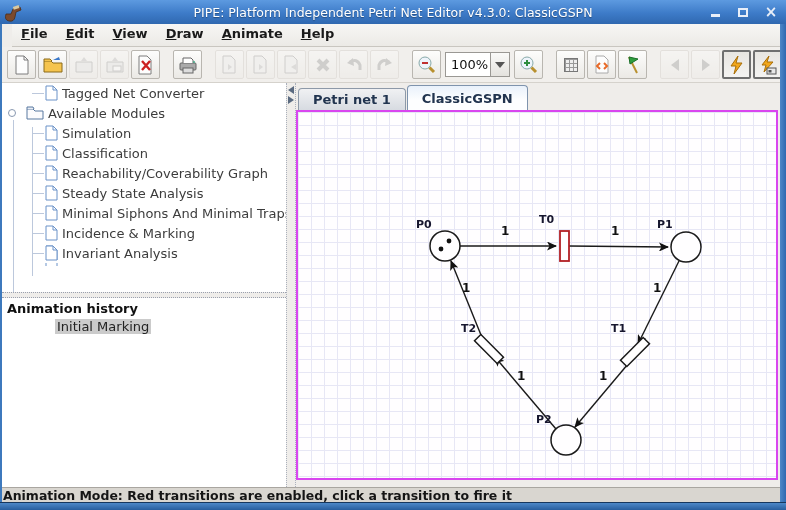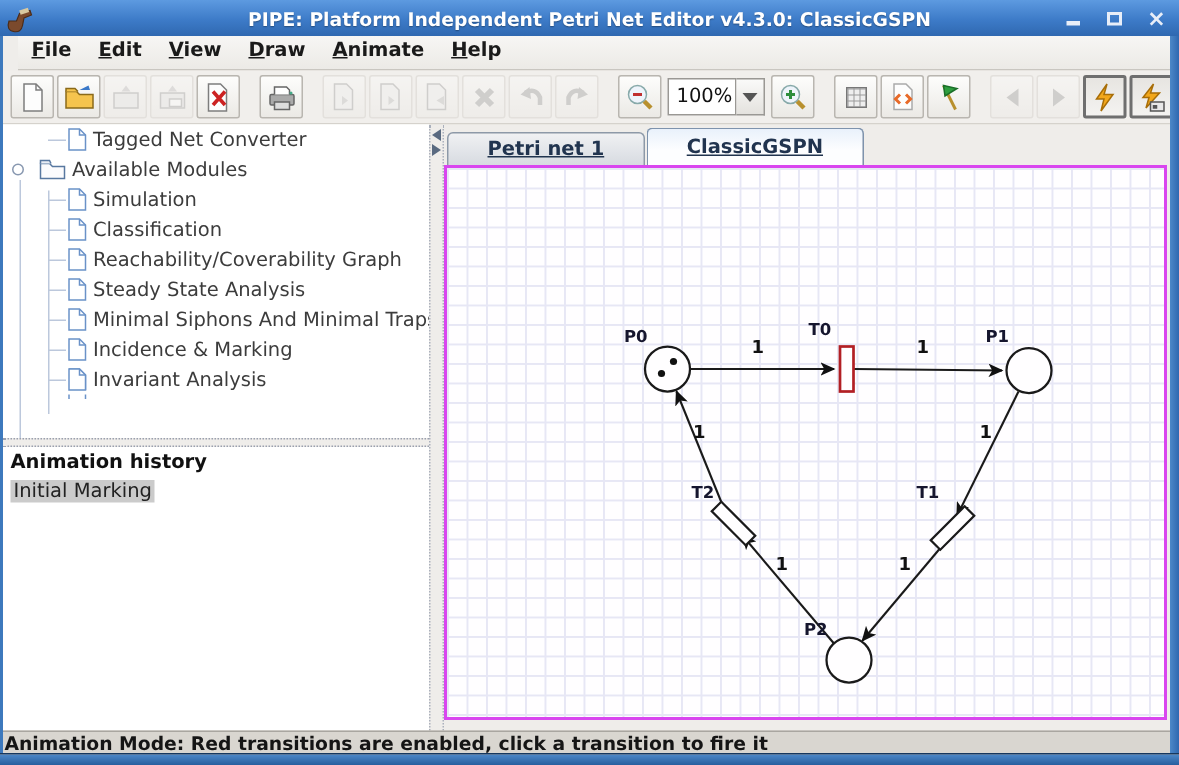--- a/index.html
+++ b/index.html
@@ -5,21 +5,21 @@
   html,body{margin:0;padding:0;background:#b0b0b0;}
   *{box-sizing:border-box;}
   body{font-family:"DejaVu Sans","Liberation Sans",sans-serif;}
   .window{position:relative;width:786px;height:510px;background:#efedea;overflow:hidden;}
 
   
   .titlebar{position:absolute;left:0;top:0;width:786px;height:24px;
     background:linear-gradient(#5d9ae0 0%,#3d7bc8 55%,#2f68b0 100%);
     display:flex;align-items:center;color:#fff;}
   .titlebar .app-icon{width:22px;height:22px;margin-left:2px;flex:0 0 auto;}
-  .title-text{position:absolute;left:0;right:0;text-align:center;font-size:12.5px;font-weight:bold;
+  .title-text{position:absolute;left:0;right:0;text-align:center;font-size:12.5px;font-weight:normal;
     text-shadow:0 1px 1px rgba(0,0,0,.35);}
   .win-controls{position:absolute;right:8px;top:0;height:24px;display:flex;align-items:center;gap:14px;}
   .win-btn{width:14px;height:14px;display:flex;align-items:center;justify-content:center;cursor:default;color:#e8eef8;}
   .glyph-min{width:9px;height:3px;background:#e8eef8;margin-top:7px;}
   .glyph-max{width:10px;height:9px;border:2px solid #e8eef8;}
   .glyph-close{font-size:15px;font-weight:bold;line-height:14px;}
 
   
   .menubar{position:absolute;left:12px;top:24px;width:778px;height:23px;background:linear-gradient(#f7f6f4,#eceae6);
     border-bottom:1px solid #c9c6c0;display:flex;padding-left:0;}
@@ -54,34 +54,34 @@
   .tree-row .lbl{margin-left:4px;}
   .tree-icon{flex:0 0 auto;}
   .vline{position:absolute;width:1px;background:#bcc8dc;}
   .stub{position:absolute;height:1px;background:#bcc8dc;}
   .handle{position:absolute;left:6px;top:6px;width:8px;height:8px;border:1px solid #8898b0;border-radius:50%;background:#fff;}
 
   .hdivider{position:absolute;left:0;top:209px;width:284px;height:6px;background:#efedea;
     border-top:1px dotted #9aa0ae;border-bottom:1px dotted #9aa0ae;}
   .history-area{position:absolute;left:0;top:215px;width:284px;height:189px;background:#fff;padding:3px 5px;}
   .history-title{font-size:13px;font-weight:bold;color:#111;}
-  .history-entry{display:inline-block;font-size:13px;color:#222;background:#cbcbcb;padding:0 2px;margin-top:2px;}
+  .history-entry{display:inline-block;font-size:13px;color:#222;background:#cbcbcb;padding:0 2px;margin-top:2px;margin-left:48px;}
 
   .vdivider{position:absolute;left:286px;top:83px;width:10px;height:404px;background:#efedea;
     border-left:1px dotted #aab0bc;border-right:1px dotted #aab0bc;}
   .vd-arrow-left{position:absolute;left:1px;top:3px;width:0;height:0;
     border-top:4px solid transparent;border-bottom:4px solid transparent;border-right:6px solid #5a6a80;}
   .vd-arrow-right{position:absolute;left:1px;top:13px;width:0;height:0;
     border-top:4px solid transparent;border-bottom:4px solid transparent;border-left:6px solid #5a6a80;}
 
   .right-panel{position:absolute;left:296px;top:83px;width:484px;height:404px;background:#efedea;}
   .tab-strip{position:absolute;left:0;top:0;width:484px;height:27px;display:flex;align-items:flex-end;padding-left:2px;}
-  .tab{height:22px;padding:0 26px;display:flex;align-items:center;font-size:13px;font-weight:bold;color:#21344f;
+  .tab{height:22px;padding:0 14px;display:flex;align-items:center;font-size:13px;font-weight:bold;color:#21344f;
     border:1px solid #8d99a8;border-bottom:none;border-radius:4px 4px 0 0;margin-right:1px;
-    background:linear-gradient(#f0f1f3,#d7dbe1);position:relative;text-decoration:underline;}
+    background:linear-gradient(#f0f1f3,#d7dbe1);position:relative;}
   .tab.selected{height:25px;background:linear-gradient(#e9f1fb,#fdfeff 60%);z-index:3;
     border-color:#7e93ad;}
   .canvas-frame{position:absolute;left:0;top:27px;width:482px;height:370px;border:2px solid #d946ef;background:#fff;}
   .canvas-inner{position:absolute;left:0;top:0;width:478px;height:366px;background:#fffeff;
     background-image:linear-gradient(#e7e7f5 1px,transparent 1px),linear-gradient(90deg,#e7e7f5 1px,transparent 1px);
     background-size:13px 13px;}
   .net-svg{position:absolute;left:0;top:0;}
   .net-label{font-size:11px;font-weight:bold;fill:#16162e;font-family:"DejaVu Sans","Liberation Sans",sans-serif;}
   .net-weight{font-size:12px;font-weight:bold;fill:#111;font-family:"DejaVu Sans","Liberation Sans",sans-serif;}
 

